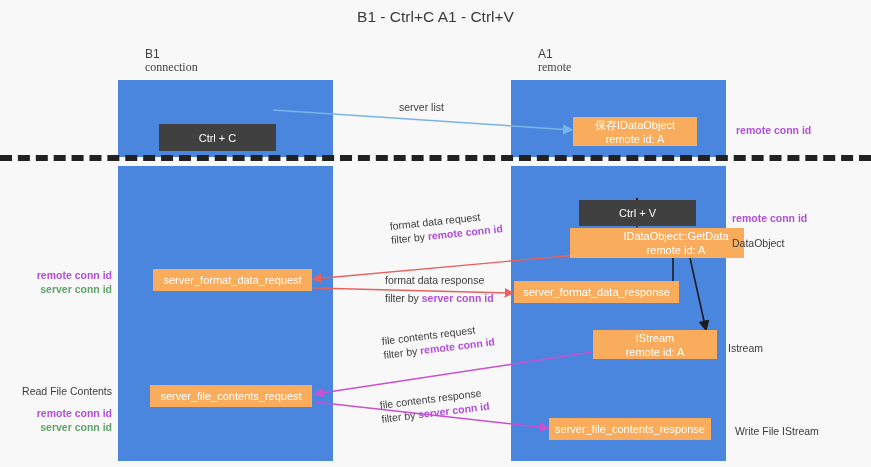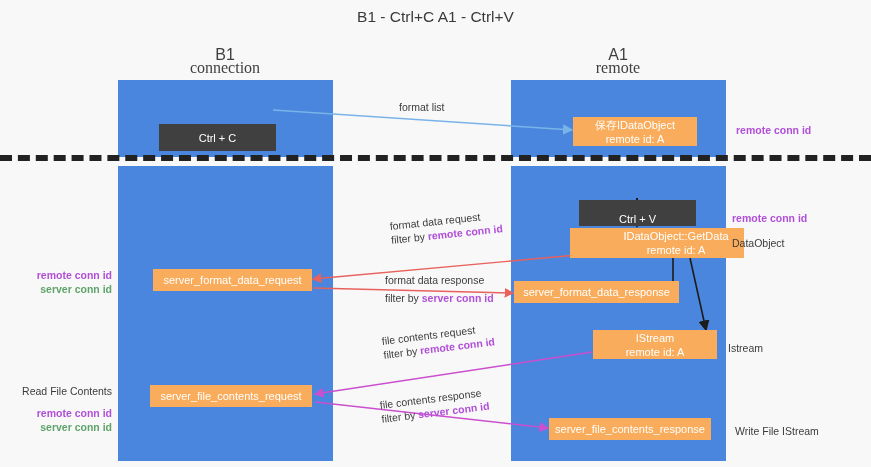--- a/index.html
+++ b/index.html
@@ -13,21 +13,21 @@
   }
   #stage{position:absolute;left:0;top:0;width:871px;height:467px;}
   svg#wires{position:absolute;left:0;top:0;width:871px;height:467px;pointer-events:none;}
 
   .lane{position:absolute;background:#4a86dd;}
   .lane-b1-top{left:118px;top:80px;width:215px;height:77px;}
   .lane-b1-bot{left:118px;top:166px;width:215px;height:295px;}
   .lane-a1-top{left:511px;top:80px;width:215px;height:77px;}
   .lane-a1-bot{left:511px;top:166px;width:215px;height:295px;}
 
-  .hdr{position:absolute;text-align:center;font-size:16px;line-height:13px;color:#3f3f3f;}
+  .hdr{position:absolute;font-size:12px;line-height:13px;color:#3f3f3f;}
   .hdr .l1{display:block;}
   .hdr .l2{display:block;font-family:Liberation Serif, serif;}
 
   .title{position:absolute;left:0;top:6px;width:871px;text-align:center;
     font-size:15.5px;line-height:21px;color:#3a3a3a;}
 
   .node{position:absolute;display:flex;flex-direction:column;align-items:center;
     justify-content:center;color:#ffffff;text-align:center;font-size:11px;line-height:14px;}
   .node.green{background:#404040;margin-top:28px;}
   .node.orange{background:#f9ac5b;}
@@ -102,21 +102,21 @@
 
   <div class="node green" style="left:159px;top:96px;width:117px;height:27px;">
     <span class="ln">Ctrl + C</span>
   </div>
 
   <div class="node orange" style="left:573px;top:117px;width:124px;height:29px;">
     <span class="ln">保存IDataObject</span>
     <span class="ln">remote id: A</span>
   </div>
 
-  <div class="node green" style="left:579px;top:172px;width:117px;height:26px;justify-content:flex-end;">
+  <div class="node green" style="left:579px;top:172px;width:117px;height:26px;">
     <span class="ln">Ctrl + V</span>
   </div>
 
   <div class="node orange" style="left:570px;top:228px;width:136px;height:30px;padding-left:38px;">
     <span class="ln">IDataObject::GetData</span>
     <span class="ln">remote id: A</span>
   </div>
 
   <div class="node orange" style="left:153px;top:269px;width:159px;height:22px;">
     <span class="ln">server_format_data_request</span>
@@ -132,21 +132,21 @@
   </div>
 
   <div class="node orange" style="left:150px;top:385px;width:162px;height:22px;">
     <span class="ln">server_file_contents_request</span>
   </div>
 
   <div class="node orange" style="left:549px;top:418px;width:162px;height:22px;">
     <span class="ln">server_file_contents_response</span>
   </div>
 
-  <div class="lbl" style="left:399px;top:100px;">format list</div>
+  <div class="lbl" style="left:399px;top:100px;">server list</div>
 
   <div class="lbl rot" style="left:389px;top:219px;transform:rotate(-6deg);">
     <div>format data request</div>
     <div><span>filter by </span><span class="purple">remote conn id</span></div>
   </div>
 
   <div class="lbl rot" style="left:385px;top:273px;transform:rotate(0deg);">
     <div>format data response</div>
     <div style="margin-top:4px;"><span>filter by </span><span class="purple">server conn id</span></div>
   </div>

